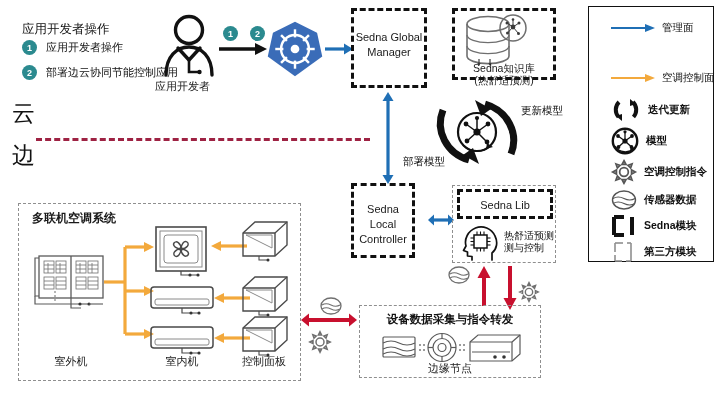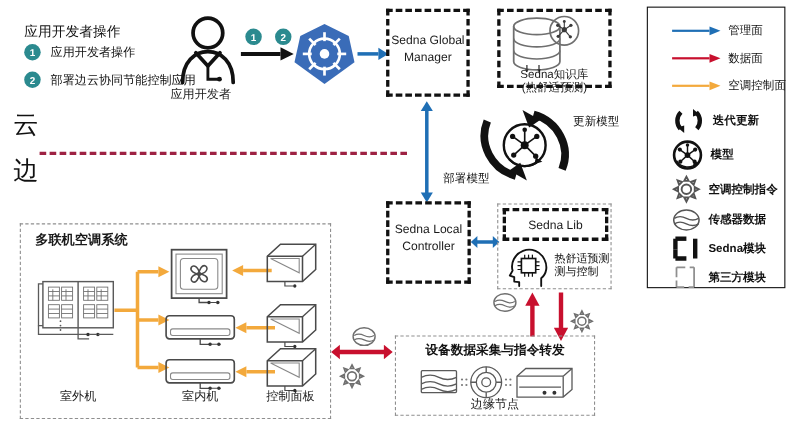--- a/index.html
+++ b/index.html
@@ -205,21 +205,21 @@
         <line x1="0" y1="0" x2="0" y2="-14"></line>
       </g>
       <path d="M-14 13 A19 19 0 0 0 13 14" fill="none" stroke="#111" stroke-width="1.6"></path>
       <polygon points="10,11 16,15 9,17" fill="#111"></polygon>
     </g>
   </svg>
 </div>
 <div class="conn-label" style="left:521px;top:104px;">更新模型</div>
 <div class="conn-label" style="left:403px;top:155px;">部署模型</div>
 
-<div class="sedna-box" id="local-controller-box" style="left:351px;top:183px;width:77px;height:75px;">
+<div class="sedna-box" id="local-controller-box" style="left:351px;top:183px;width:64px;height:75px;">
   <div class="box-title" style="top:16px;">Sedna
 Local
 Controller</div>
 </div>
 
 <div class="abs" style="left:428px;top:213px;">
   <svg width="26" height="14" viewBox="0 0 26 14">
     <line x1="5" y1="7" x2="21" y2="7" stroke="#1f6fb5" stroke-width="3.2"></line>
     <polygon points="6,1.5 0,7 6,12.5" fill="#1f6fb5"></polygon>
     <polygon points="20,1.5 26,7 20,12.5" fill="#1f6fb5"></polygon>
@@ -534,27 +534,20 @@
 <div class="abs" id="legend">
 
   <div class="legend-row" style="top:14px;">
     <span class="leg-arrow">
       <i style="background:#1f6fb5;"></i>
         <b style="border-left:10px solid #1f6fb5;"></b>
     </span>
     <span class="legend-text">管理面</span>
   </div>
 
-  <div class="legend-row" style="top:39px;">
-    <span class="leg-arrow">
-      <i style="background:#c8102e;"></i>
-        <b style="border-left:10px solid #c8102e;"></b>
-    </span>
-    <span class="legend-text">数据面</span>
-  </div>
 
   <div class="legend-row" style="top:64px;">
     <span class="leg-arrow">
       <i style="background:#f3a93c;"></i>
         <b style="border-left:10px solid #f3a93c;"></b>
     </span>
     <span class="legend-text">空调控制面</span>
   </div>
 
   <div class="legend-row" style="top:88px;">

